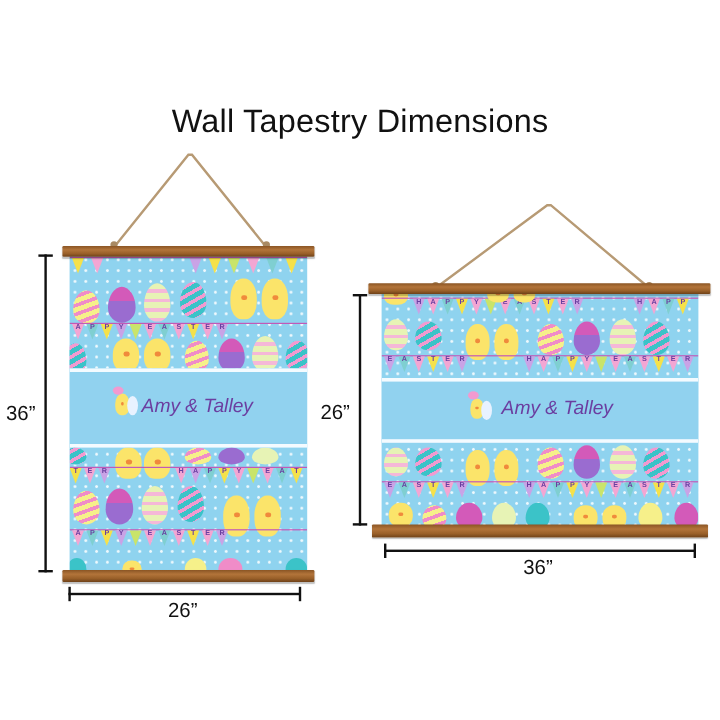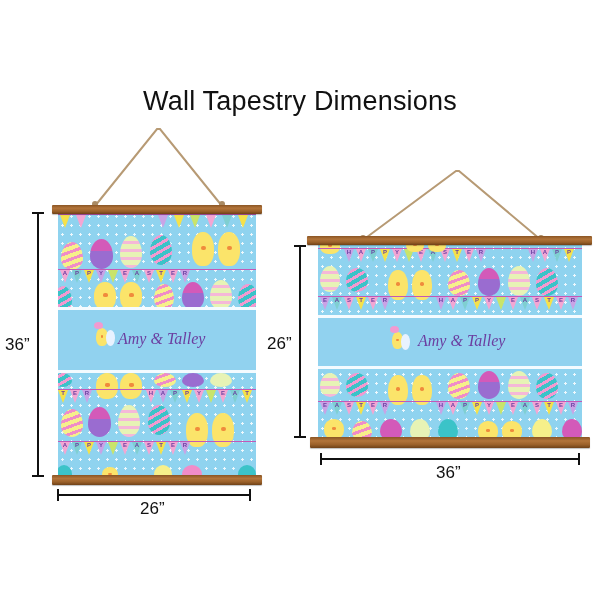--- a/index.html
+++ b/index.html
@@ -11,21 +11,21 @@
     background-image: radial-gradient(circle, rgba(255,255,255,0.85) 1px, transparent 1.3px);
     background-size:9px 9px; overflow:hidden; }
   .band { background:#91d2ef; border-top:3px solid #f4fbff; border-bottom:3px solid #f4fbff; }
   .pattern { position:absolute; left:0; right:0; overflow:hidden; }
   .egg { position:absolute; border-radius:50% 50% 50% 50% / 58% 58% 42% 42%; }
   .chick { position:absolute; border-radius:48% 48% 42% 42%; background:#fbe46a; }
   .chick::after { content:""; position:absolute; left:40%; top:40%; width:22%; height:14%; background:#f08a3c; border-radius:40%; }
   .bunting { position:absolute; left:0; right:0; height:14px; border-top:1px solid #c259b7; }
   .flag { position:absolute; top:0; width:0; height:0; border-left:5px solid transparent; border-right:5px solid transparent; border-top:13px solid #f3a6d3; }
   .flagtxt { position:absolute; top:0; width:10px; text-align:center; font-size:6px; font-weight:bold; color:#6a3fa0; }
-  .script { position:absolute; font-family:Liberation Serif, serif; font-style:italic; color:#6b3ea0; font-size:16px; white-space:nowrap; }
+  .script { position:absolute; font-family:Liberation Sans, sans-serif; font-style:italic; color:#6b3ea0; font-size:16px; white-space:nowrap; }
   .dim-line { position:absolute; background:#111; }
   .dim-label { position:absolute; font-size:17px; color:#111; }
   svg.string { position:absolute; left:0; top:0; }
 </style>
 </head>
 <body>
 
 <div class="abs title">Wall Tapestry Dimensions</div>
 
 <svg class="string" width="600" height="600">

